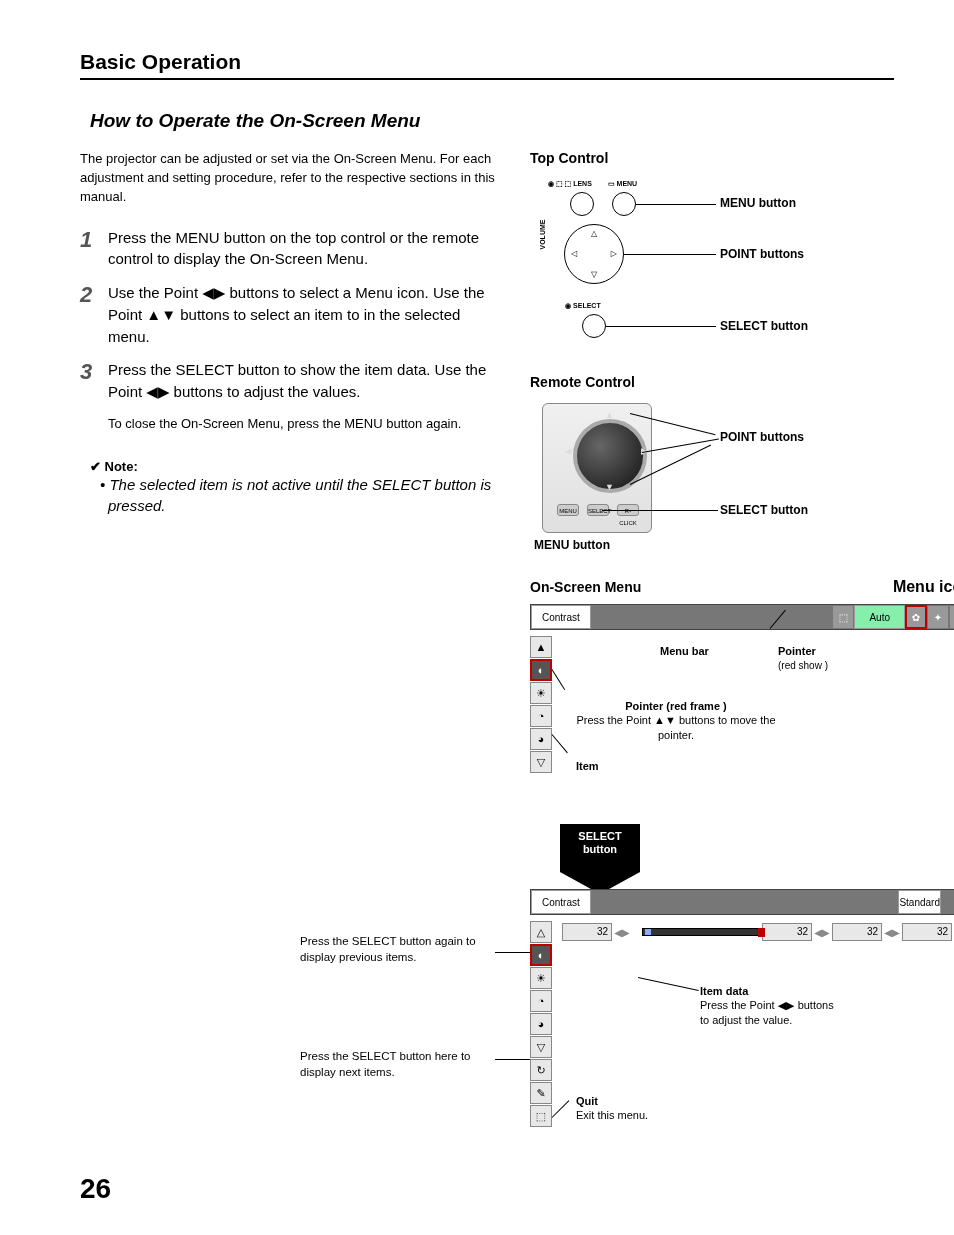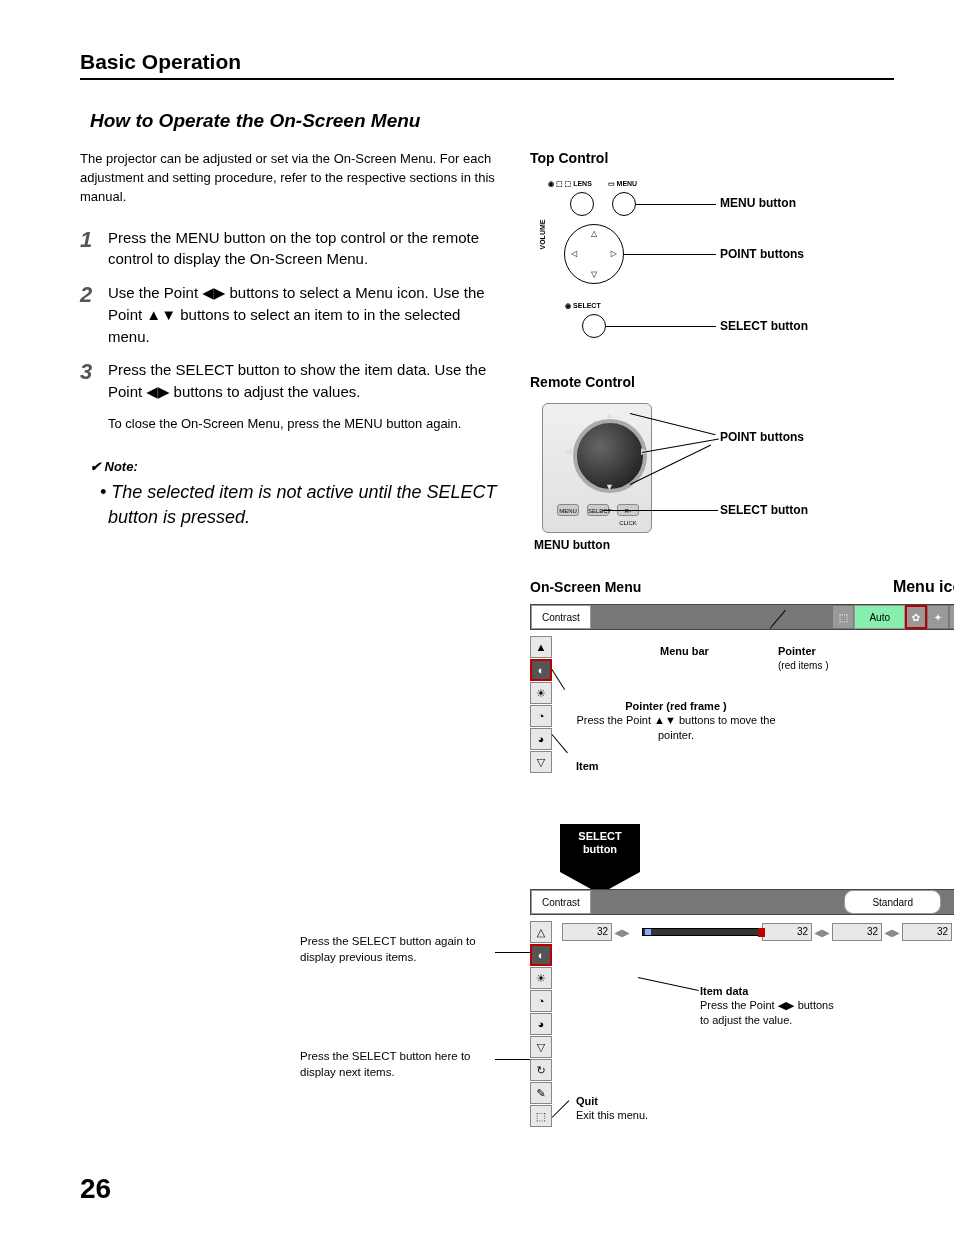--- a/index.html
+++ b/index.html
@@ -37,23 +37,23 @@
     font-size: 22px;
     font-weight: bold;
     font-style: italic;
     color: #555;
     width: 28px;
     flex-shrink: 0;
   }
   .step-text { font-size: 15px; line-height: 1.45; }
   .close-note { font-size: 13px; line-height: 1.45; margin-left: 28px; margin-top: 8px; }
   .note-block { margin-top: 25px; margin-left: 10px; }
-  .note-heading { font-size: 13px; font-weight: bold; font-style: italic; margin-bottom: 6px; }
+  .note-heading { font-size: 13px; font-weight: bold; }
   .note-heading::before { content: "✔ "; }
-  .note-text { font-size: 18px; font-style: italic; line-height: 1.4; margin-left: 10px; text-indent: -8px; padding-left: 8px; }
+  .note-text { font-size: 15px; font-style: italic; line-height: 1.4; margin-left: 10px; text-indent: -8px; padding-left: 8px; }
   .note-text::before { content: "• "; }
 
   .subhead { font-size: 14px; font-weight: bold; margin-bottom: 8px; }
 
   
   .top-control { position: relative; height: 180px; margin-bottom: 20px; }
   .tc-circle { position:absolute; border:1.5px solid #000; border-radius:50%; background:#fff; }
   .tc-small1 { width:24px; height:24px; left:40px; top:18px; }
   .tc-small2 { width:24px; height:24px; left:82px; top:18px; }
   .tc-dpad { width:60px; height:60px; left:34px; top:50px; border:1.5px solid #000; border-radius:50%; position:absolute;}
@@ -240,42 +240,42 @@
               <div class="vi">☀</div>
               <div class="vi">◔</div>
               <div class="vi">◕</div>
               <div class="vi">▽</div>
             </div>
           </div>
 
           <div class="annot annot-bold" style="left:130px; top:40px;">Menu bar</div>
           <div class="annot" style="left:248px; top:40px;">
             <span class="annot-bold">Pointer</span><br>
-            <span class="annot-small">(red items )</span>
+            <span class="annot-small">(red show )</span>
           </div>
           <div class="leader" style="left:240px; top:24px; width:24px; transform:rotate(-50deg); transform-origin:left;"></div>
 
           <div class="annot" style="left:46px; top:95px; width:200px;text-align:center;">
             <span class="annot-bold">Pointer (red frame )</span><br>
             <span>Press the Point ▲▼ buttons to move the pointer.</span>
           </div>
           <div class="leader" style="left:22px; top:65px; width:24px; transform:rotate(58deg); transform-origin:left;"></div>
 
           <div class="annot annot-bold" style="left:46px; top:155px;">Item</div>
           <div class="leader" style="left:22px; top:130px; width:24px; transform:rotate(50deg); transform-origin:left;"></div>
 
           <div class="select-arrow">
             <span>SELECT</span><br><span>button</span>
           </div>
 
           <div class="menu-adjust">
             <div class="adj-bar">
               <span class="mb-label">Contrast</span>
               <span class="mb-gap"></span>
-              <span class="mb-label" style="padding:3px 27px;border-radius:9px;">Standard</span>
+              <span class="mb-label" style="padding:3px 0;">Standard</span>
               <span style="width:30px; background:#777;"></span>
             </div>
             <div class="adj-rows">
               <div class="adj-vcol">
                 <div class="vi">△</div>
                 <div class="vi red dark">◐</div>
                 <div class="vi">☀</div>
                 <div class="vi">◔</div>
                 <div class="vi">◕</div>
                 <div class="vi">▽</div>

